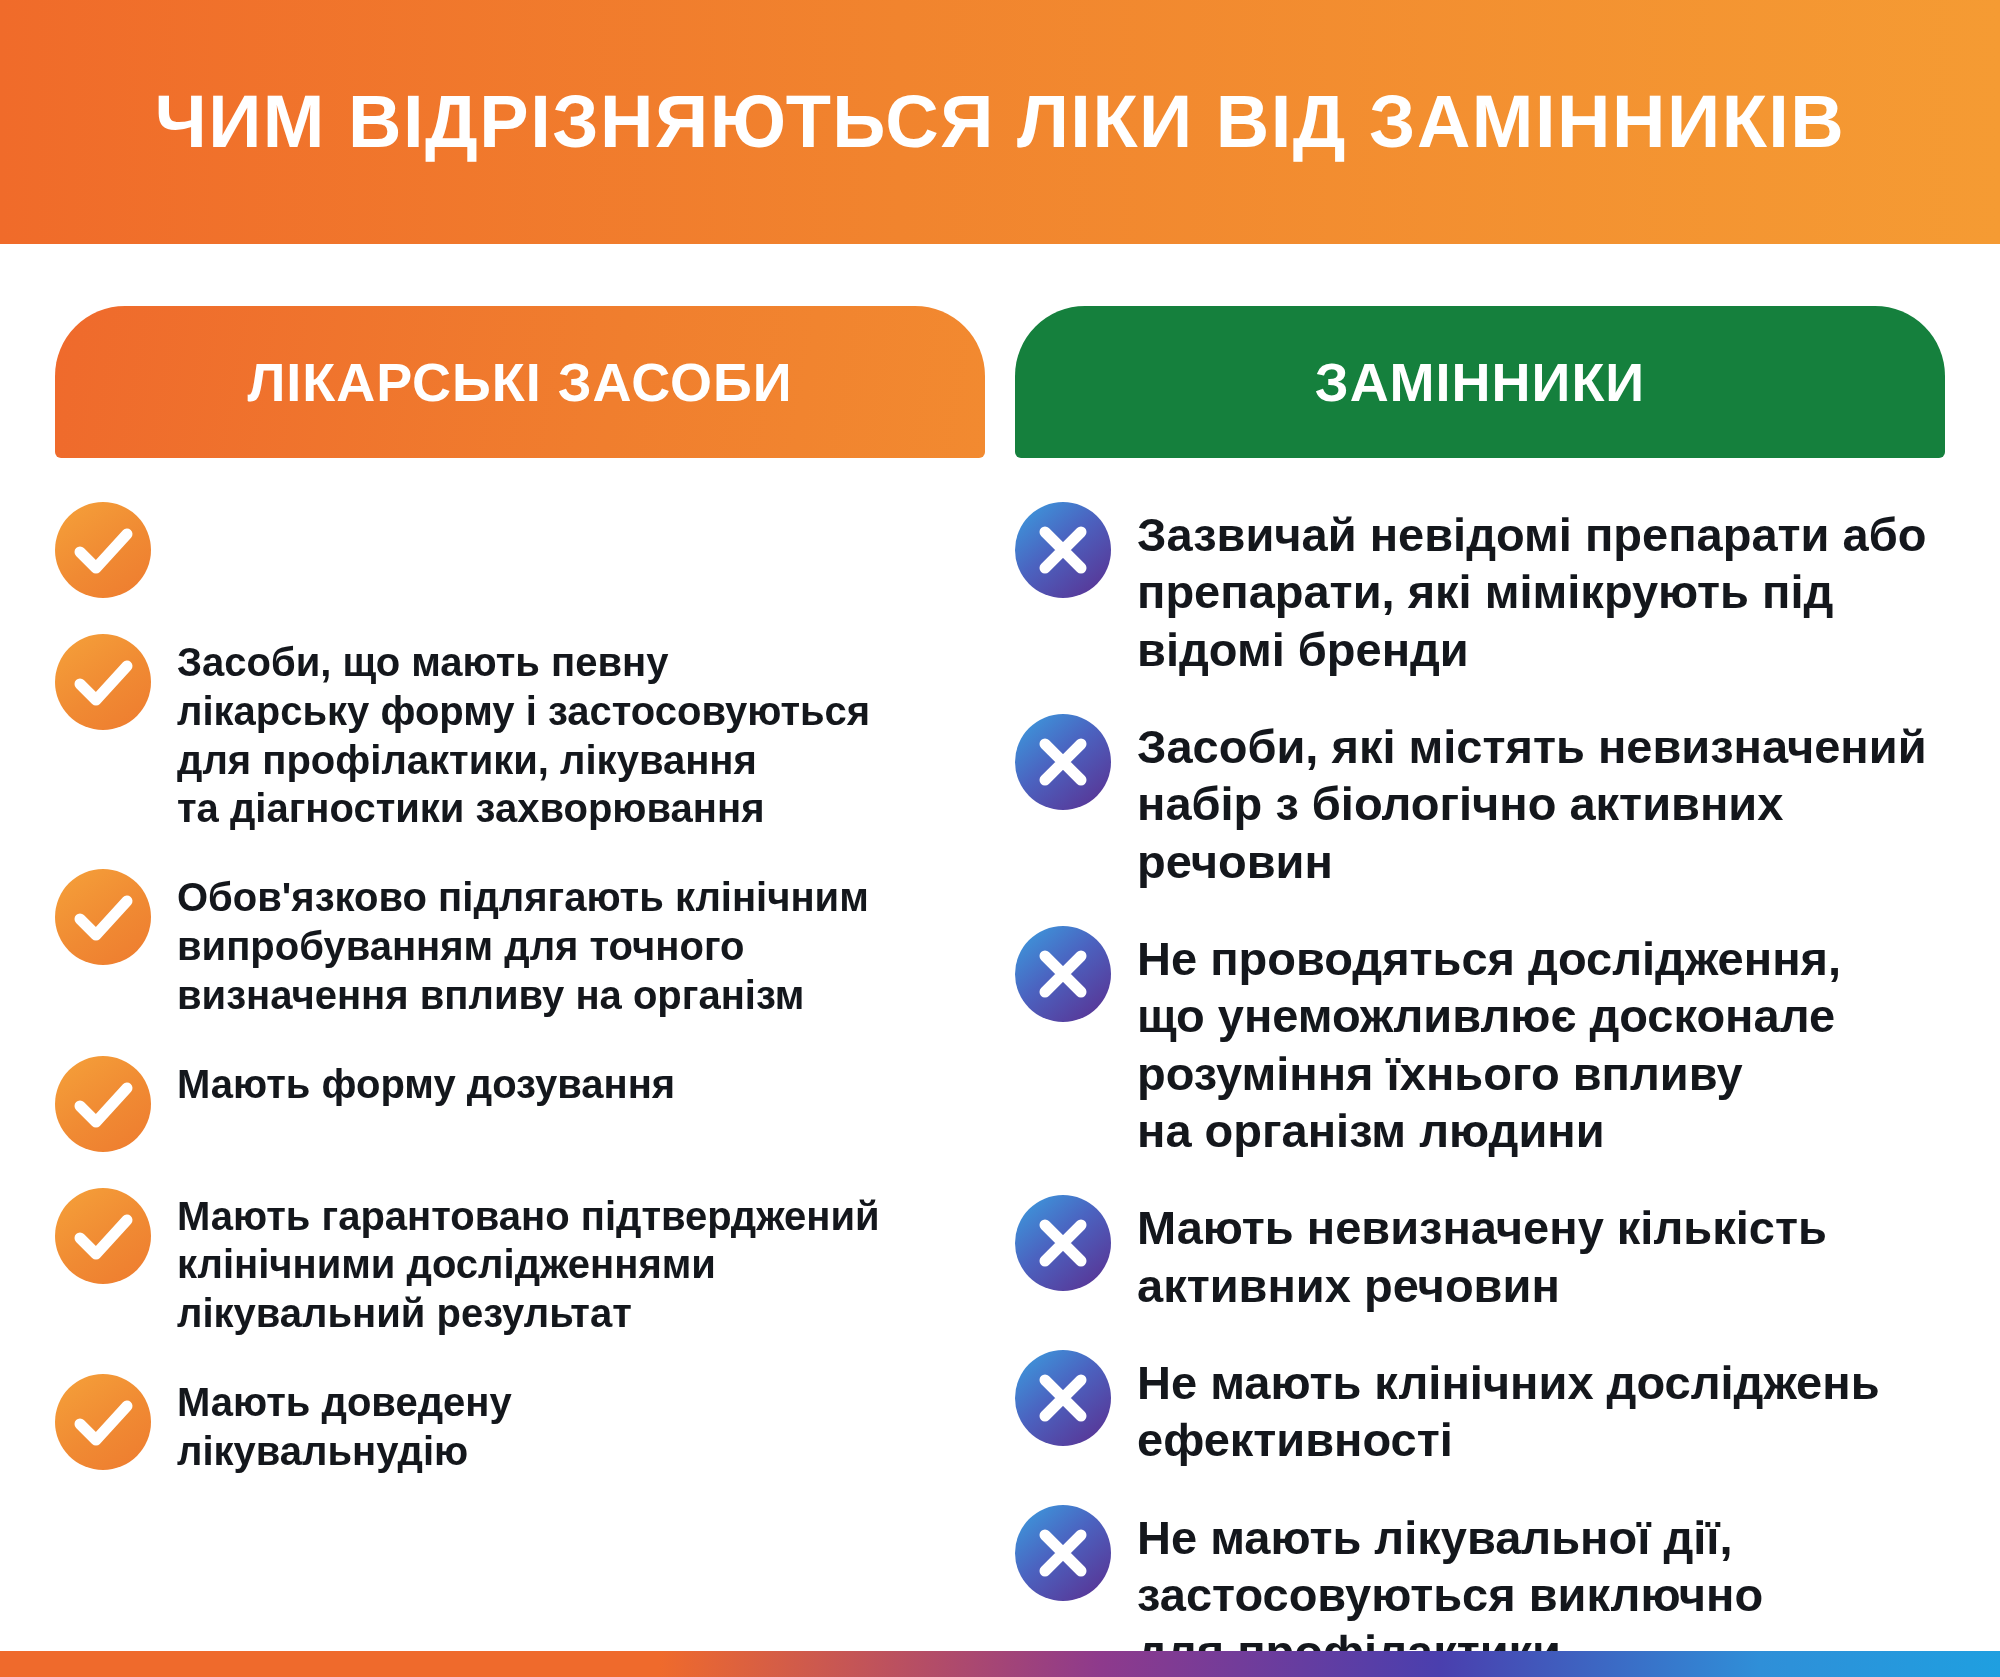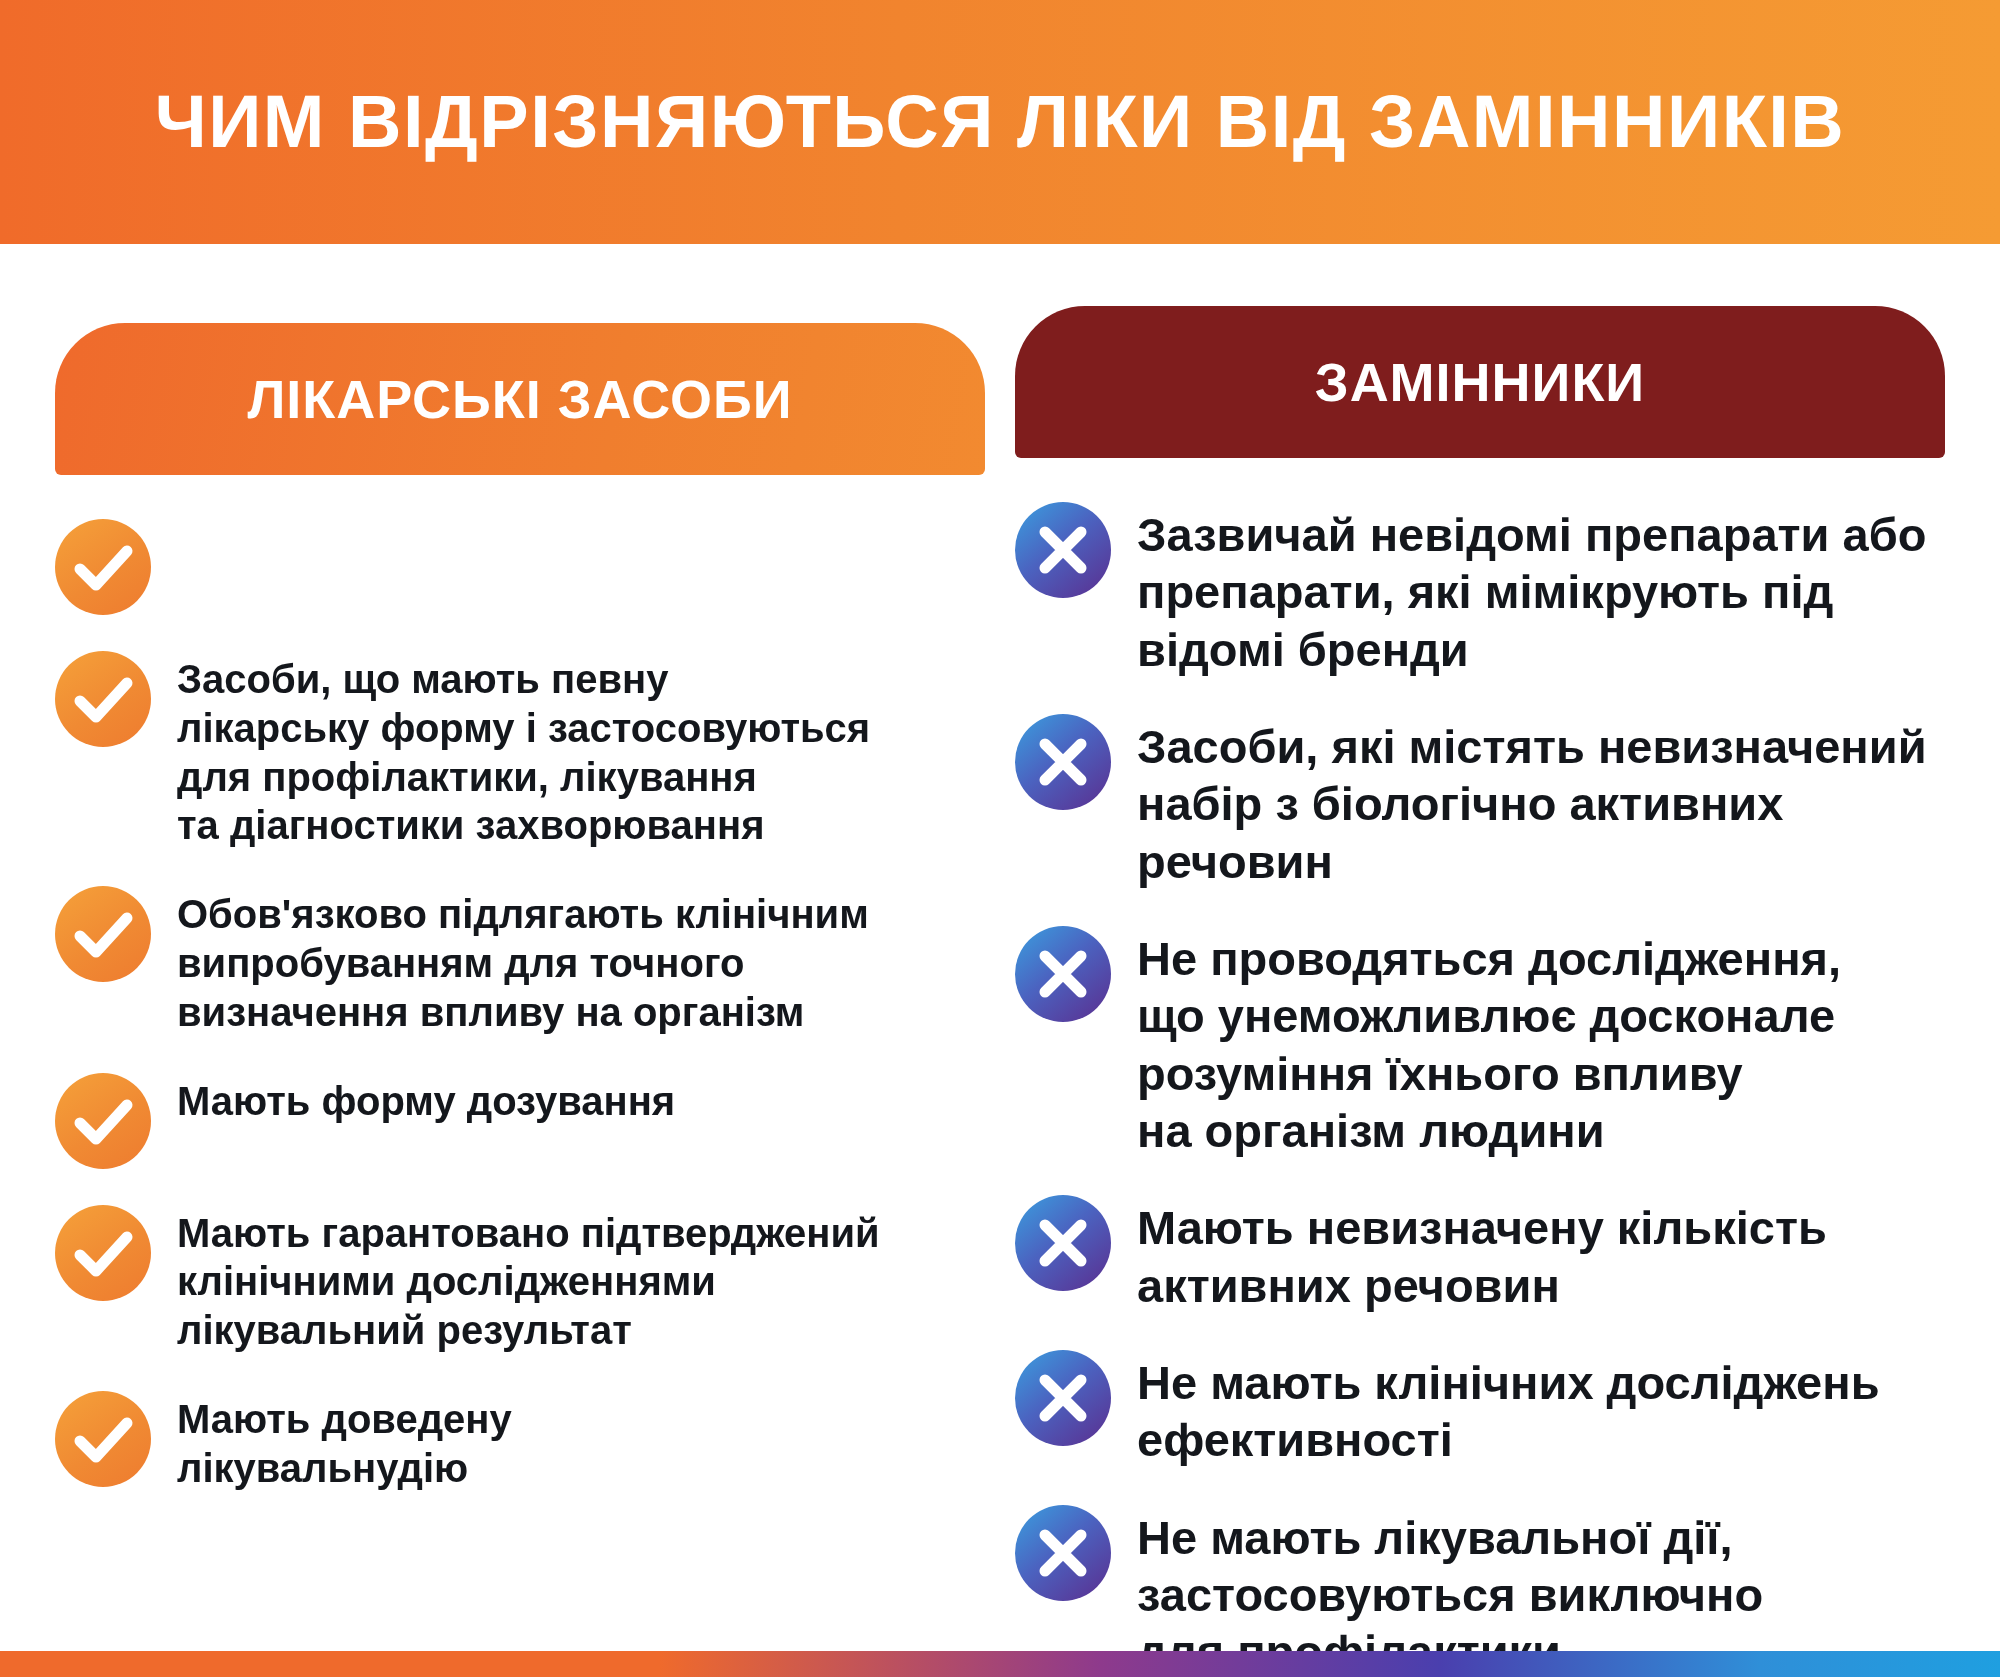--- a/index.html
+++ b/index.html
@@ -52,24 +52,23 @@
     height: 152px;
     border-radius: 60px 60px 0 0;
     display: flex;
     align-items: center;
     justify-content: center;
     box-sizing: border-box;
   }
   .col-head.left {
     background: linear-gradient(100deg, #ef6a2c 0%, #f07e2e 60%, #f28a30 100%);
     border-radius: 70px 70px 6px 6px;
-    margin-top: 17px;
   }
   .col-head.right {
-    background: #7f1d1d;
+    background: #15803d;
     border-radius: 70px 70px 6px 6px;
   }
   .col-head-title {
     color: #ffffff;
     font-weight: bold;
     font-size: 54px;
     letter-spacing: 1px;
     line-height: 1;
     text-align: center;
   }

